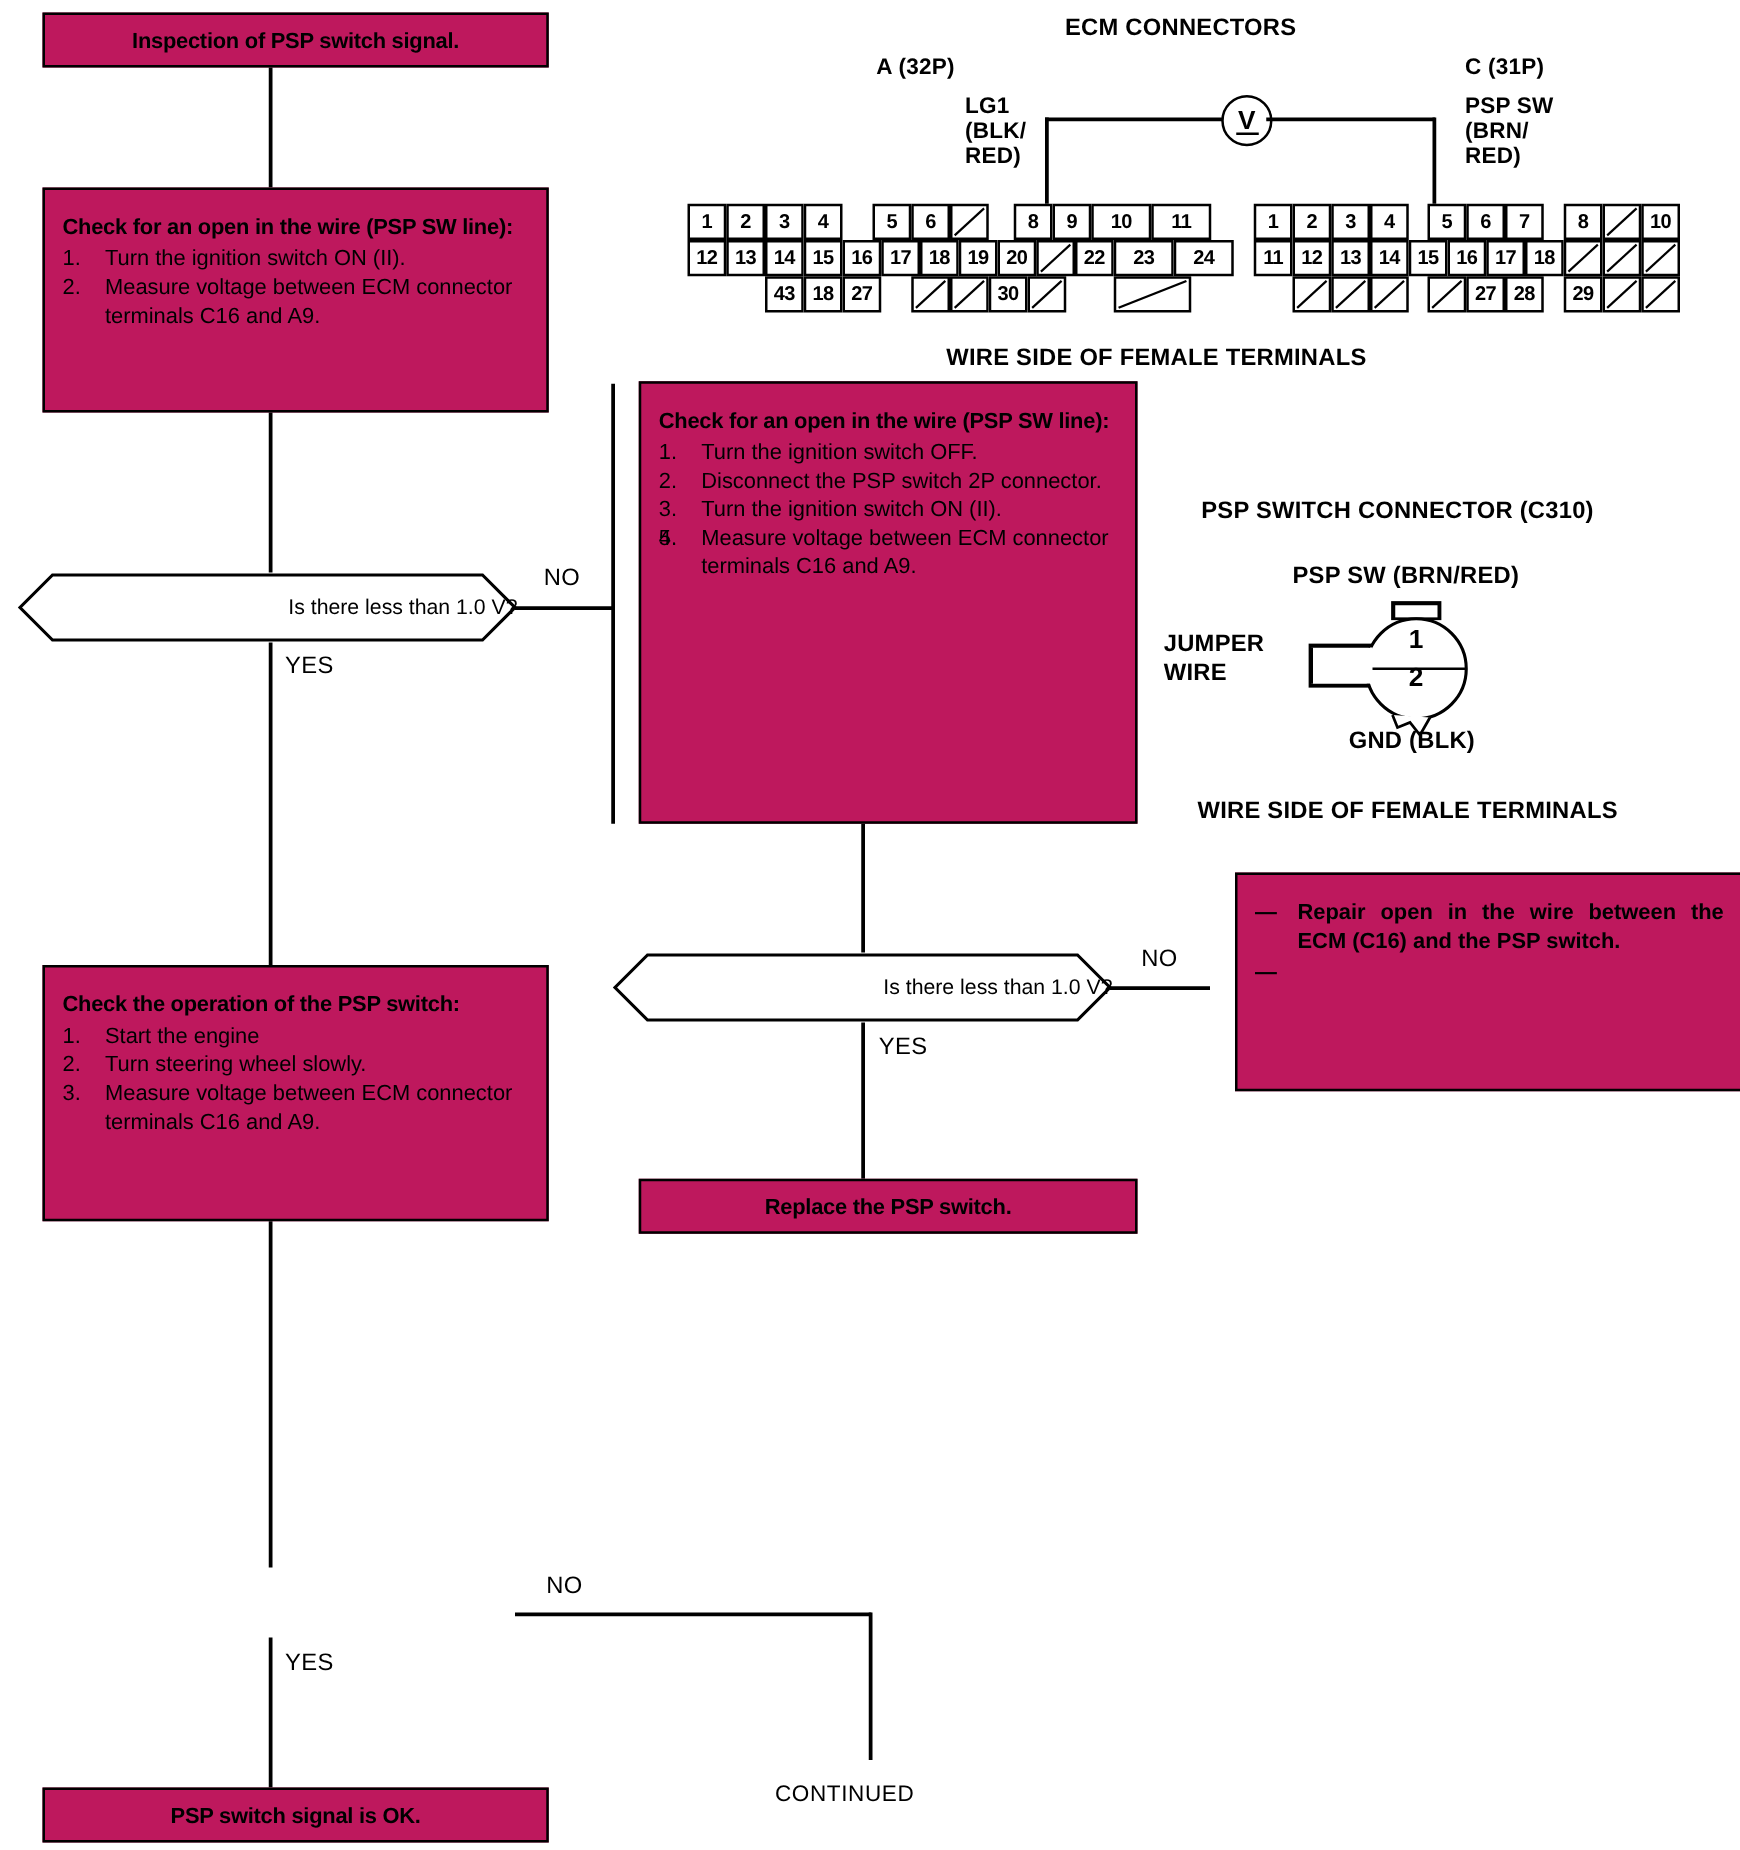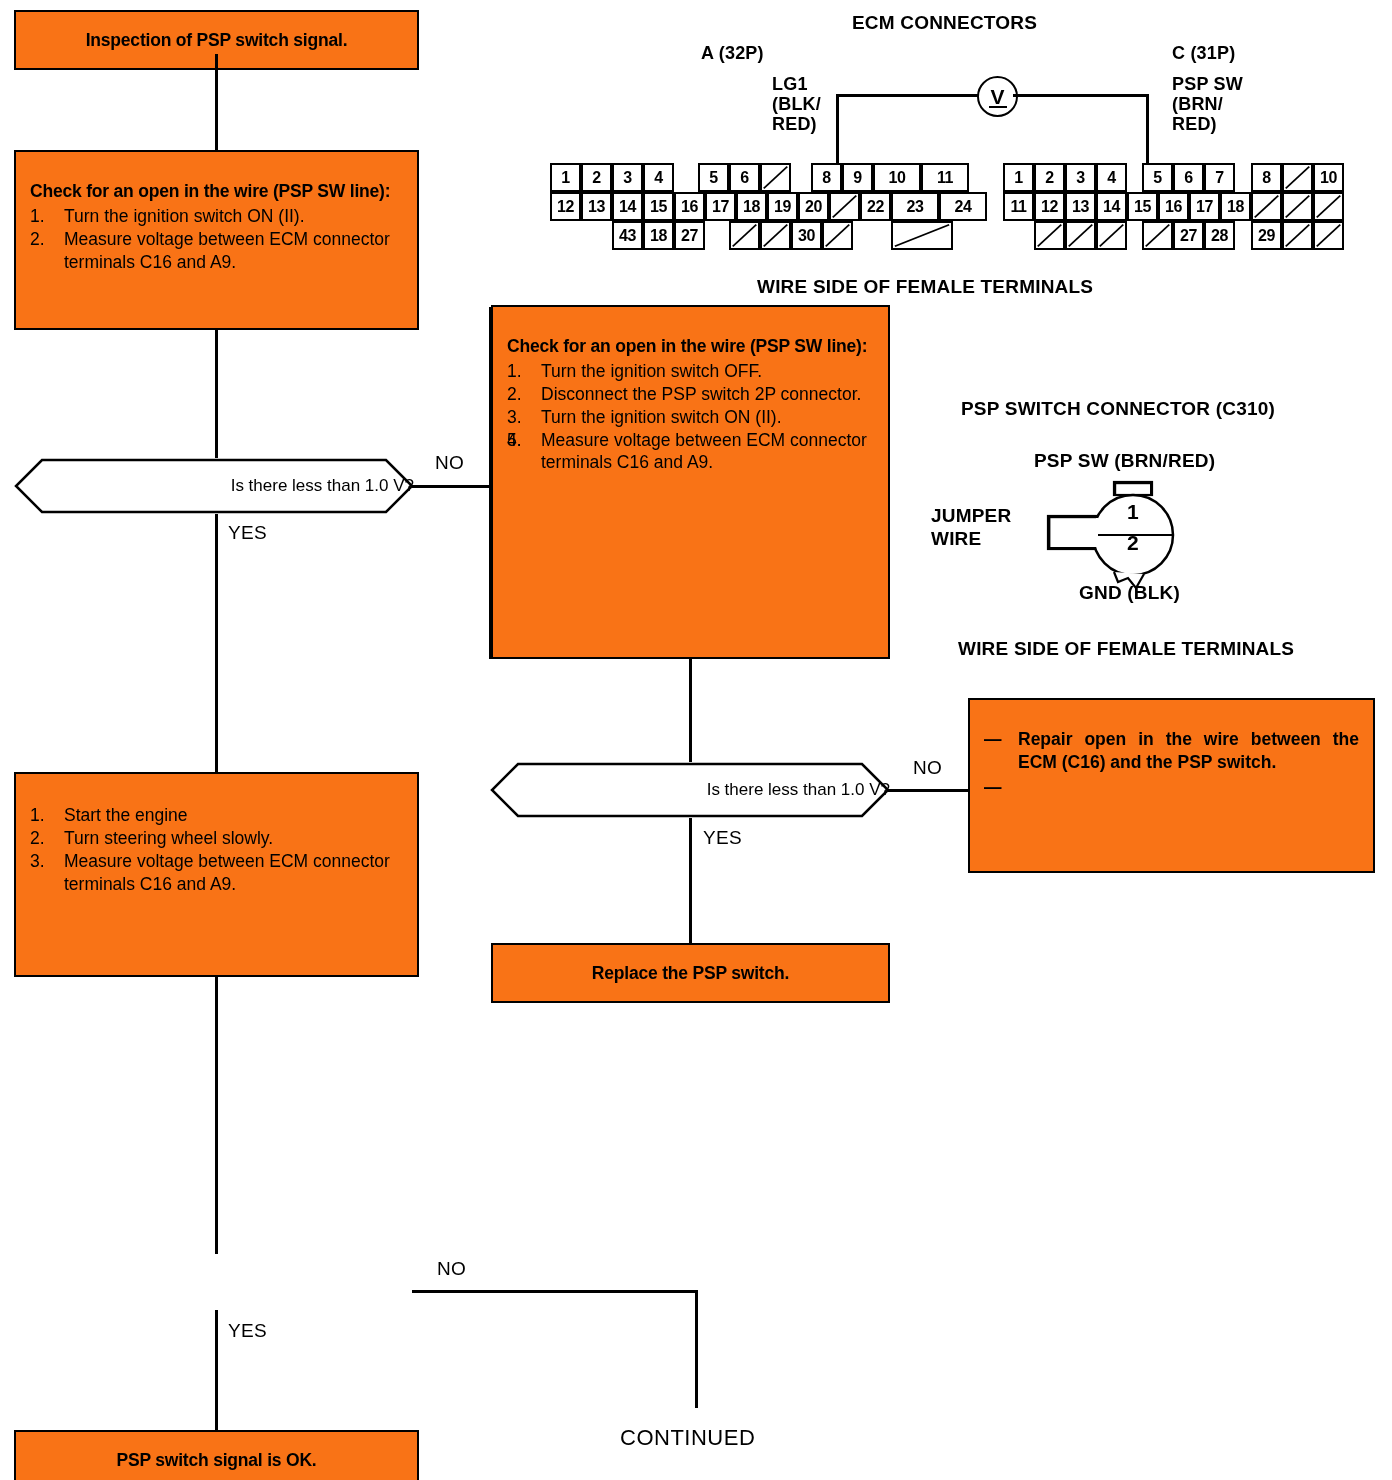--- a/index.html
+++ b/index.html
@@ -15,22 +15,23 @@
     width: 1392px;
     height: 1480px;
     overflow: hidden;
     background: #fff;
   }
   .abs { position: absolute; box-sizing: border-box; }
 
   
   .box {
     border: 2.5px solid #000;
-    background: #f97316;
-    padding: 28px 14px;
+    background: #be185d;
+    padding: 18px 14px;
+    margin-left: 20px;
   }
   .box-title {
     font-weight: bold;
     font-size: 17.5px;
     line-height: 1.30;
     letter-spacing: -0.2px;
   }
   .box-center {
     display: flex; align-items: center; justify-content: center;
     text-align: center;
@@ -127,21 +128,21 @@
     display: flex; align-items: center; justify-content: center;
     font-weight: bold; font-size: 21px;
   }
   .vmeter .bar {
     position: absolute;
     bottom: 7px; left: 50%; transform: translateX(-50%);
     width: 18px; height: 2px; background: #000;
   }
 
   .continued {
-    font-size: 22px;
+    font-size: 18px;
     letter-spacing: 0.5px;
   }
 </style>
 </head>
 <body>
 
 <div id="page">
 
   <div class="abs box box-center" style="left:14px; top:10px; width:405px; height:44px;">
     <div class="box-title">Inspection of PSP switch signal.</div>
@@ -172,20 +173,21 @@
     <span>Is there less than 1.0 V?</span>
   </div>
 
   <div class="abs vline" style="left:215px; top:514px; height:258px;"></div>
   <div class="abs branch-label" style="left:228px; top:522px;">YES</div>
 
   <div class="abs hline" style="left:412px; top:485px; width:79px;"></div>
   <div class="abs branch-label" style="left:435px; top:452px;">NO</div>
 
   <div class="abs box" style="left:14px; top:772px; width:405px; height:205px;">
+    <div class="box-title">Check the operation of the PSP switch:</div>
     <ul class="steps">
       <li>
         <span class="num">1.</span>
         <span>Start the engine</span>
       </li>
       <li>
         <span class="num">2.</span>
         <span>Turn steering wheel slowly.</span>
       </li>
       <li>

